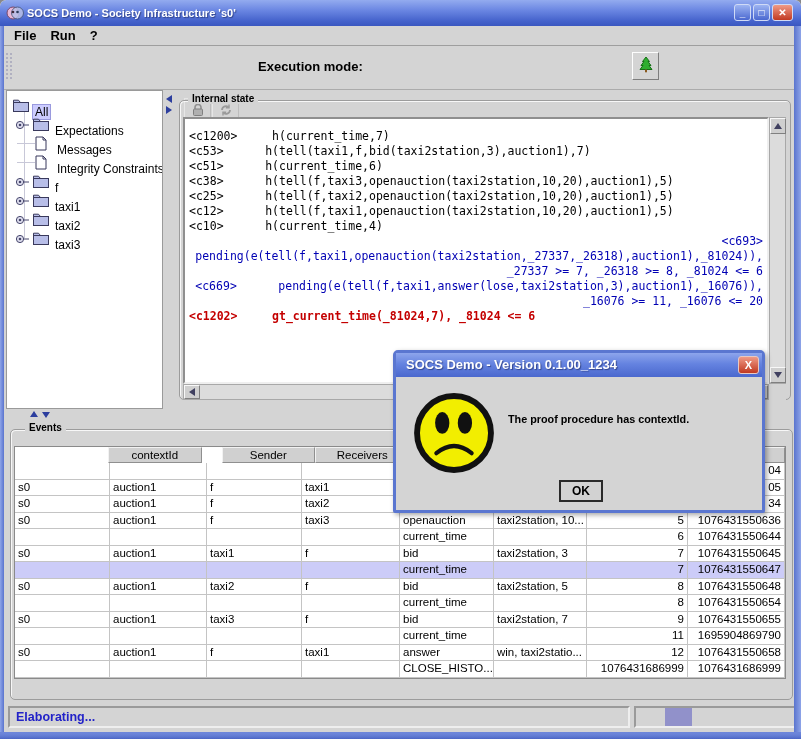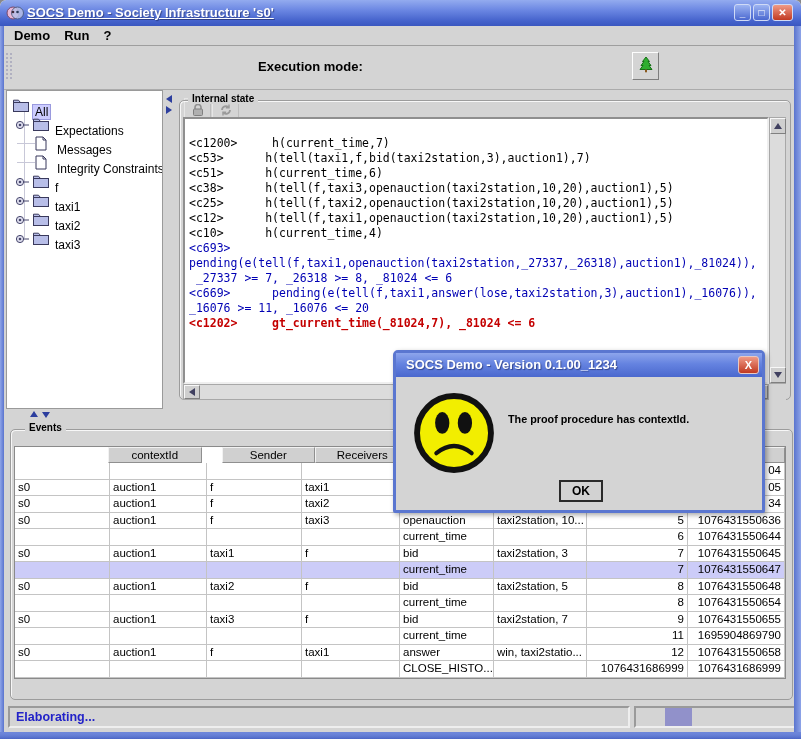--- a/index.html
+++ b/index.html
@@ -3,21 +3,21 @@
 <meta charset="utf-8">
 <style>
   html,body{margin:0;padding:0;background:#888;}
   #win{position:relative;width:801px;height:739px;background:#d4d4d4;overflow:hidden;
        font-family:"Liberation Sans",sans-serif;border-radius:6px 6px 0 0;}
   
   .titlebar{position:absolute;left:0;top:0;width:801px;height:26px;
     background:linear-gradient(180deg,#93abef 0%,#6a86e2 40%,#4563cc 80%,#3a57c0 100%);
     border-radius:6px 6px 0 0;}
   .title-text{position:absolute;left:27px;top:0;line-height:26px;color:#fff;font-weight:bold;
-    font-size:13px;text-shadow:1px 1px 1px rgba(20,30,80,.55);white-space:nowrap;text-decoration:underline;}
+    font-size:11px;text-shadow:1px 1px 1px rgba(20,30,80,.55);white-space:nowrap;}
   .app-icon{position:absolute;left:6px;top:4px;width:18px;height:18px;}
   .winbtns{position:absolute;right:8px;top:4px;display:flex;gap:2px;}
   .winbtn{width:17px;height:17px;border-radius:3px;border:1px solid #cfdaf6;box-sizing:border-box;
     background:linear-gradient(#9db4f2,#4a68d0);color:#fff;font-size:10px;font-weight:bold;
     display:flex;align-items:center;justify-content:center;line-height:1;}
   .winbtn.close{width:21px;background:linear-gradient(#f09a86,#c23a22);}
   .border-strip{position:absolute;background:linear-gradient(90deg,#8ea4e8,#5a74ce);}
   .bs-left{left:0;top:26px;width:4px;bottom:0;}
   .bs-right{right:0;top:26px;width:7px;bottom:0;background:linear-gradient(270deg,#8ea4e8,#5a74ce);}
   .bs-bottom{left:0;right:0;bottom:0;height:7px;background:linear-gradient(180deg,#6d86da,#42138d00),linear-gradient(#6d86da,#4a64c4);}
@@ -68,25 +68,25 @@
     box-shadow:inset 1px 1px 0 rgba(255,255,255,.8);}
   .group-label{position:absolute;top:-8px;background:#d4d4d4;padding:0 4px;
     font-weight:bold;font-size:10px;white-space:nowrap;}
   #is-group{left:179px;top:100px;width:610px;height:298px;}
   #is-group .group-label{left:8px;}
   #ev-group{left:10px;top:429px;width:781px;height:269px;}
   #ev-group .group-label{left:14px;}
   
   .is-text{position:absolute;left:183px;top:117px;width:586px;height:267px;background:#fff;
     box-sizing:border-box;border:2px solid;border-color:#8f8f8f #efefef #efefef #8f8f8f;
-    overflow:hidden;padding:17px 4px;}
+    overflow:hidden;padding:10px 4px;}
   .state-line{font-family:"DejaVu Sans Mono",monospace;font-size:11.5px;line-height:15px;
     white-space:pre;}
   .c-black{color:#000;}
-  .c-blue{color:#0000b4;}
+  .c-blue{color:#0000b4;text-align:right;}
   .c-red{color:#c40000;font-weight:bold;}
   .sbar{position:absolute;background:#dcdcdc;box-sizing:border-box;
     border:1px solid #a8a8a8;}
   .sbtn{position:absolute;width:16px;height:16px;background:#cfcfcf;box-sizing:border-box;
     border:1px solid;border-color:#f8f8f8 #808080 #808080 #f8f8f8;
     display:flex;align-items:center;justify-content:center;}
   .tri{width:0;height:0;}
   .tri.up{border-left:4px solid transparent;border-right:4px solid transparent;border-bottom:6px solid #404060;}
   .tri.down{border-left:4px solid transparent;border-right:4px solid transparent;border-top:6px solid #404060;}
   .tri.left{border-top:4px solid transparent;border-bottom:4px solid transparent;border-right:6px solid #404060;}
@@ -143,21 +143,21 @@
     </span>
     <span class="title-text">SOCS Demo - Society Infrastructure 's0'</span>
     <div class="winbtns">
       <div class="winbtn">_</div>
       <div class="winbtn">□</div>
       <div class="winbtn close">✕</div>
     </div>
   </div>
 
   <div class="menubar">
-      <span class="menu-item">Demo</span>
+      <span class="menu-item">File</span>
       <span class="menu-item">Run</span>
       <span class="menu-item">?</span>
     </div>
 
   <div class="toolbar">
     <div class="grip dots" style="position:absolute;left:1px;top:6px;width:9px;height:28px;"></div>
 
     <div class="tb-btn" style="left:15px;">
       <span>
         <svg viewBox="0 0 18 14" width="18" height="14">

